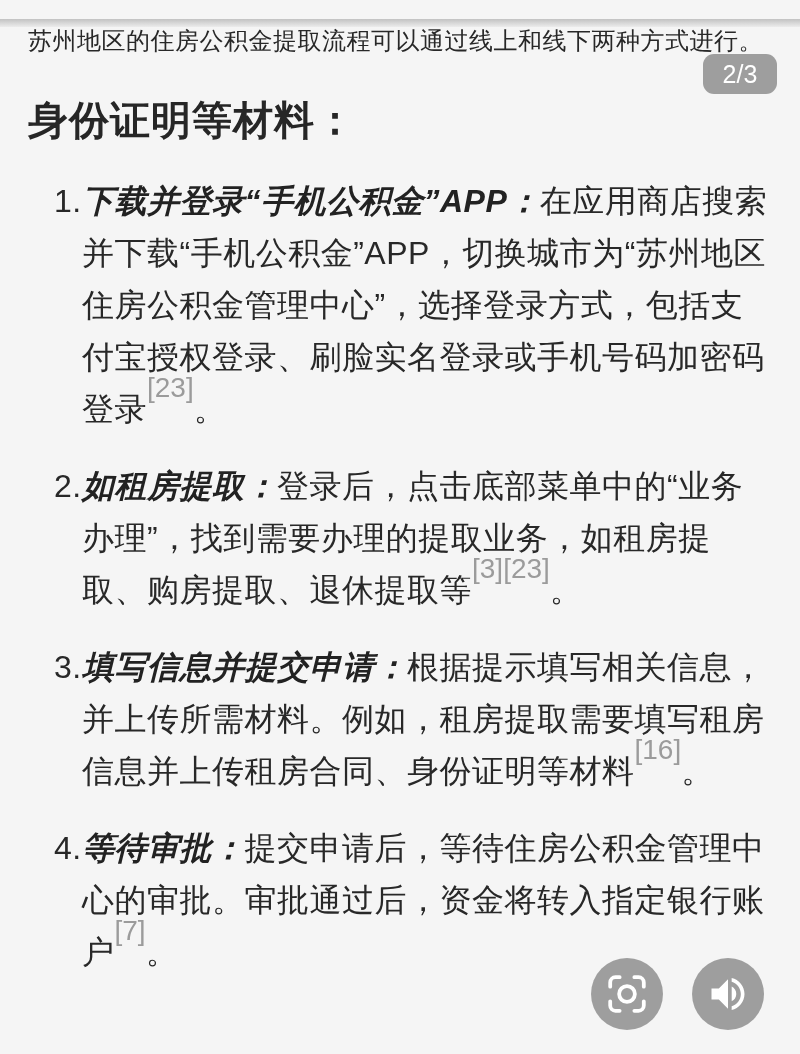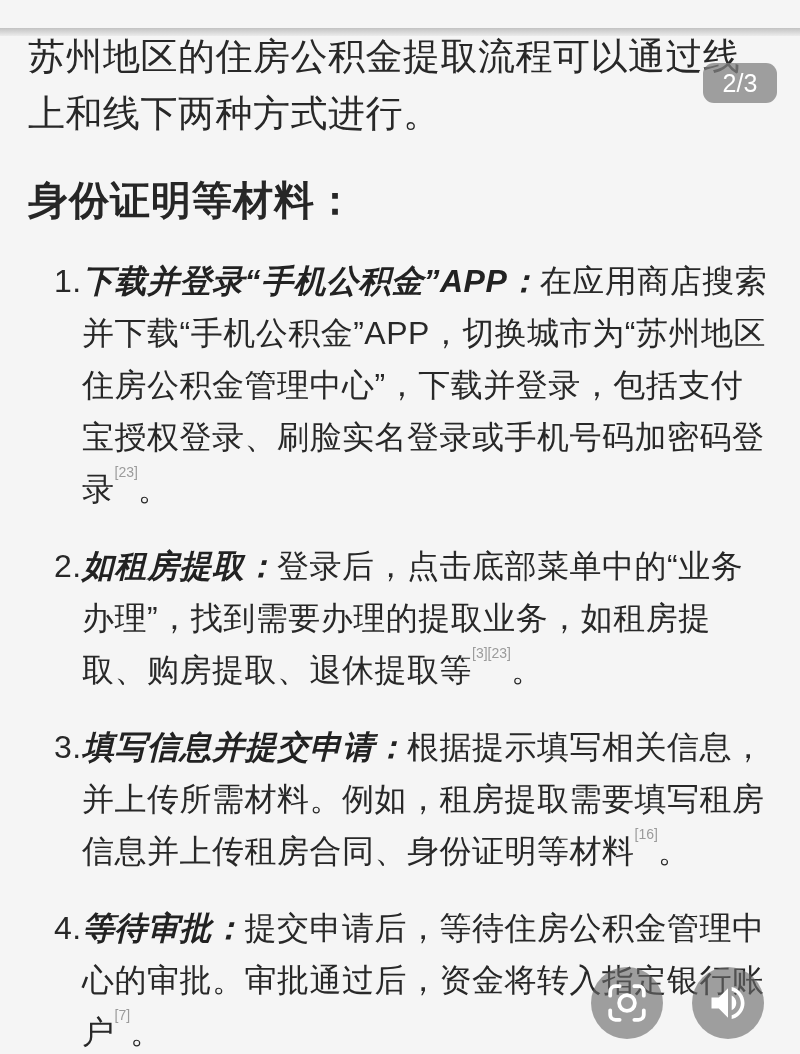--- a/index.html
+++ b/index.html
@@ -12,23 +12,23 @@
     font-family: "Liberation Sans", sans-serif;
   }
   .page { position: relative; width: 800px; height: 1054px; padding: 0 25px 0 28px; }
 
   .top-strip {
     position: absolute; top: 0; left: 0; width: 800px; height: 8px;
     background: linear-gradient(#c2c2c2, #ececec);
   }
 
   .intro {
-    margin-top: 28px;
-    font-size: 37px;
-    line-height: 57px;
+    margin-top: 19px;
+    font-size: 24px;
+    line-height: 43px;
     letter-spacing: 0.5px;
   }
 
   .badge {
     position: absolute; top: 35px; right: 23px;
     min-width: 74px; height: 40px;
     background: rgba(128,128,128,0.75);
     color: #ffffff;
     border-radius: 11px;
     font-size: 25px;
@@ -58,21 +58,21 @@
     letter-spacing: 0.5px;
   }
   ol.steps .num {
     position: absolute;
     left: -28px;
     top: 0;
   }
   .lead { font-weight: 700; color: #222; font-style: italic; }
   sup.cite {
     color: #9b9b9b;
-    font-size: 14px;
+    font-size: 28px;
     line-height: 0;
     position: relative;
     top: -11px;
     letter-spacing: 0;
   }
 
   .fab {
     position: absolute;
     width: 72px; height: 72px;
     border-radius: 50%;
@@ -92,21 +92,21 @@
   <div class="top-strip"></div>
 
   <p class="intro">苏州地区的住房公积金提取流程可以通过线上和线下两种方式进行。</p>
 
   <div class="badge">2/3</div>
 
   <h2 class="heading">身份证明等材料：</h2>
 
   <ol class="steps">
     <li>
-      <span class="num">1.</span><span class="lead">下载并登录“手机公积金”APP：</span><span>在应用商店搜索并下载“手机公积金”APP，切换城市为“苏州地区住房公积金管理中心”，下载并登录，包括支付宝授权登录、刷脸实名登录或手机号码加密码登录</span><sup class="cite">[23]</sup><span>。</span>
+      <span class="num">1.</span><span class="lead">下载并登录“手机公积金”APP：</span><span>在应用商店搜索并下载“手机公积金”APP，切换城市为“苏州地区住房公积金管理中心”，选择登录方式，包括支付宝授权登录、刷脸实名登录或手机号码加密码登录</span><sup class="cite">[23]</sup><span>。</span>
     </li>
     <li>
       <span class="num">2.</span><span class="lead">如租房提取：</span><span>登录后，点击底部菜单中的“业务办理”，找到需要办理的提取业务，如租房提取、购房提取、退休提取等</span><sup class="cite">[3]</sup><sup class="cite">[23]</sup><span>。</span>
     </li>
     <li>
       <span class="num">3.</span><span class="lead">填写信息并提交申请：</span><span>根据提示填写相关信息，并上传所需材料。例如，租房提取需要填写租房信息并上传租房合同、身份证明等材料</span><sup class="cite">[16]</sup><span>。</span>
     </li>
     <li>
       <span class="num">4.</span><span class="lead">等待审批：</span><span>提交申请后，等待住房公积金管理中心的审批。审批通过后，资金将转入指定银行账户</span><sup class="cite">[7]</sup><span>。</span>
     </li>

